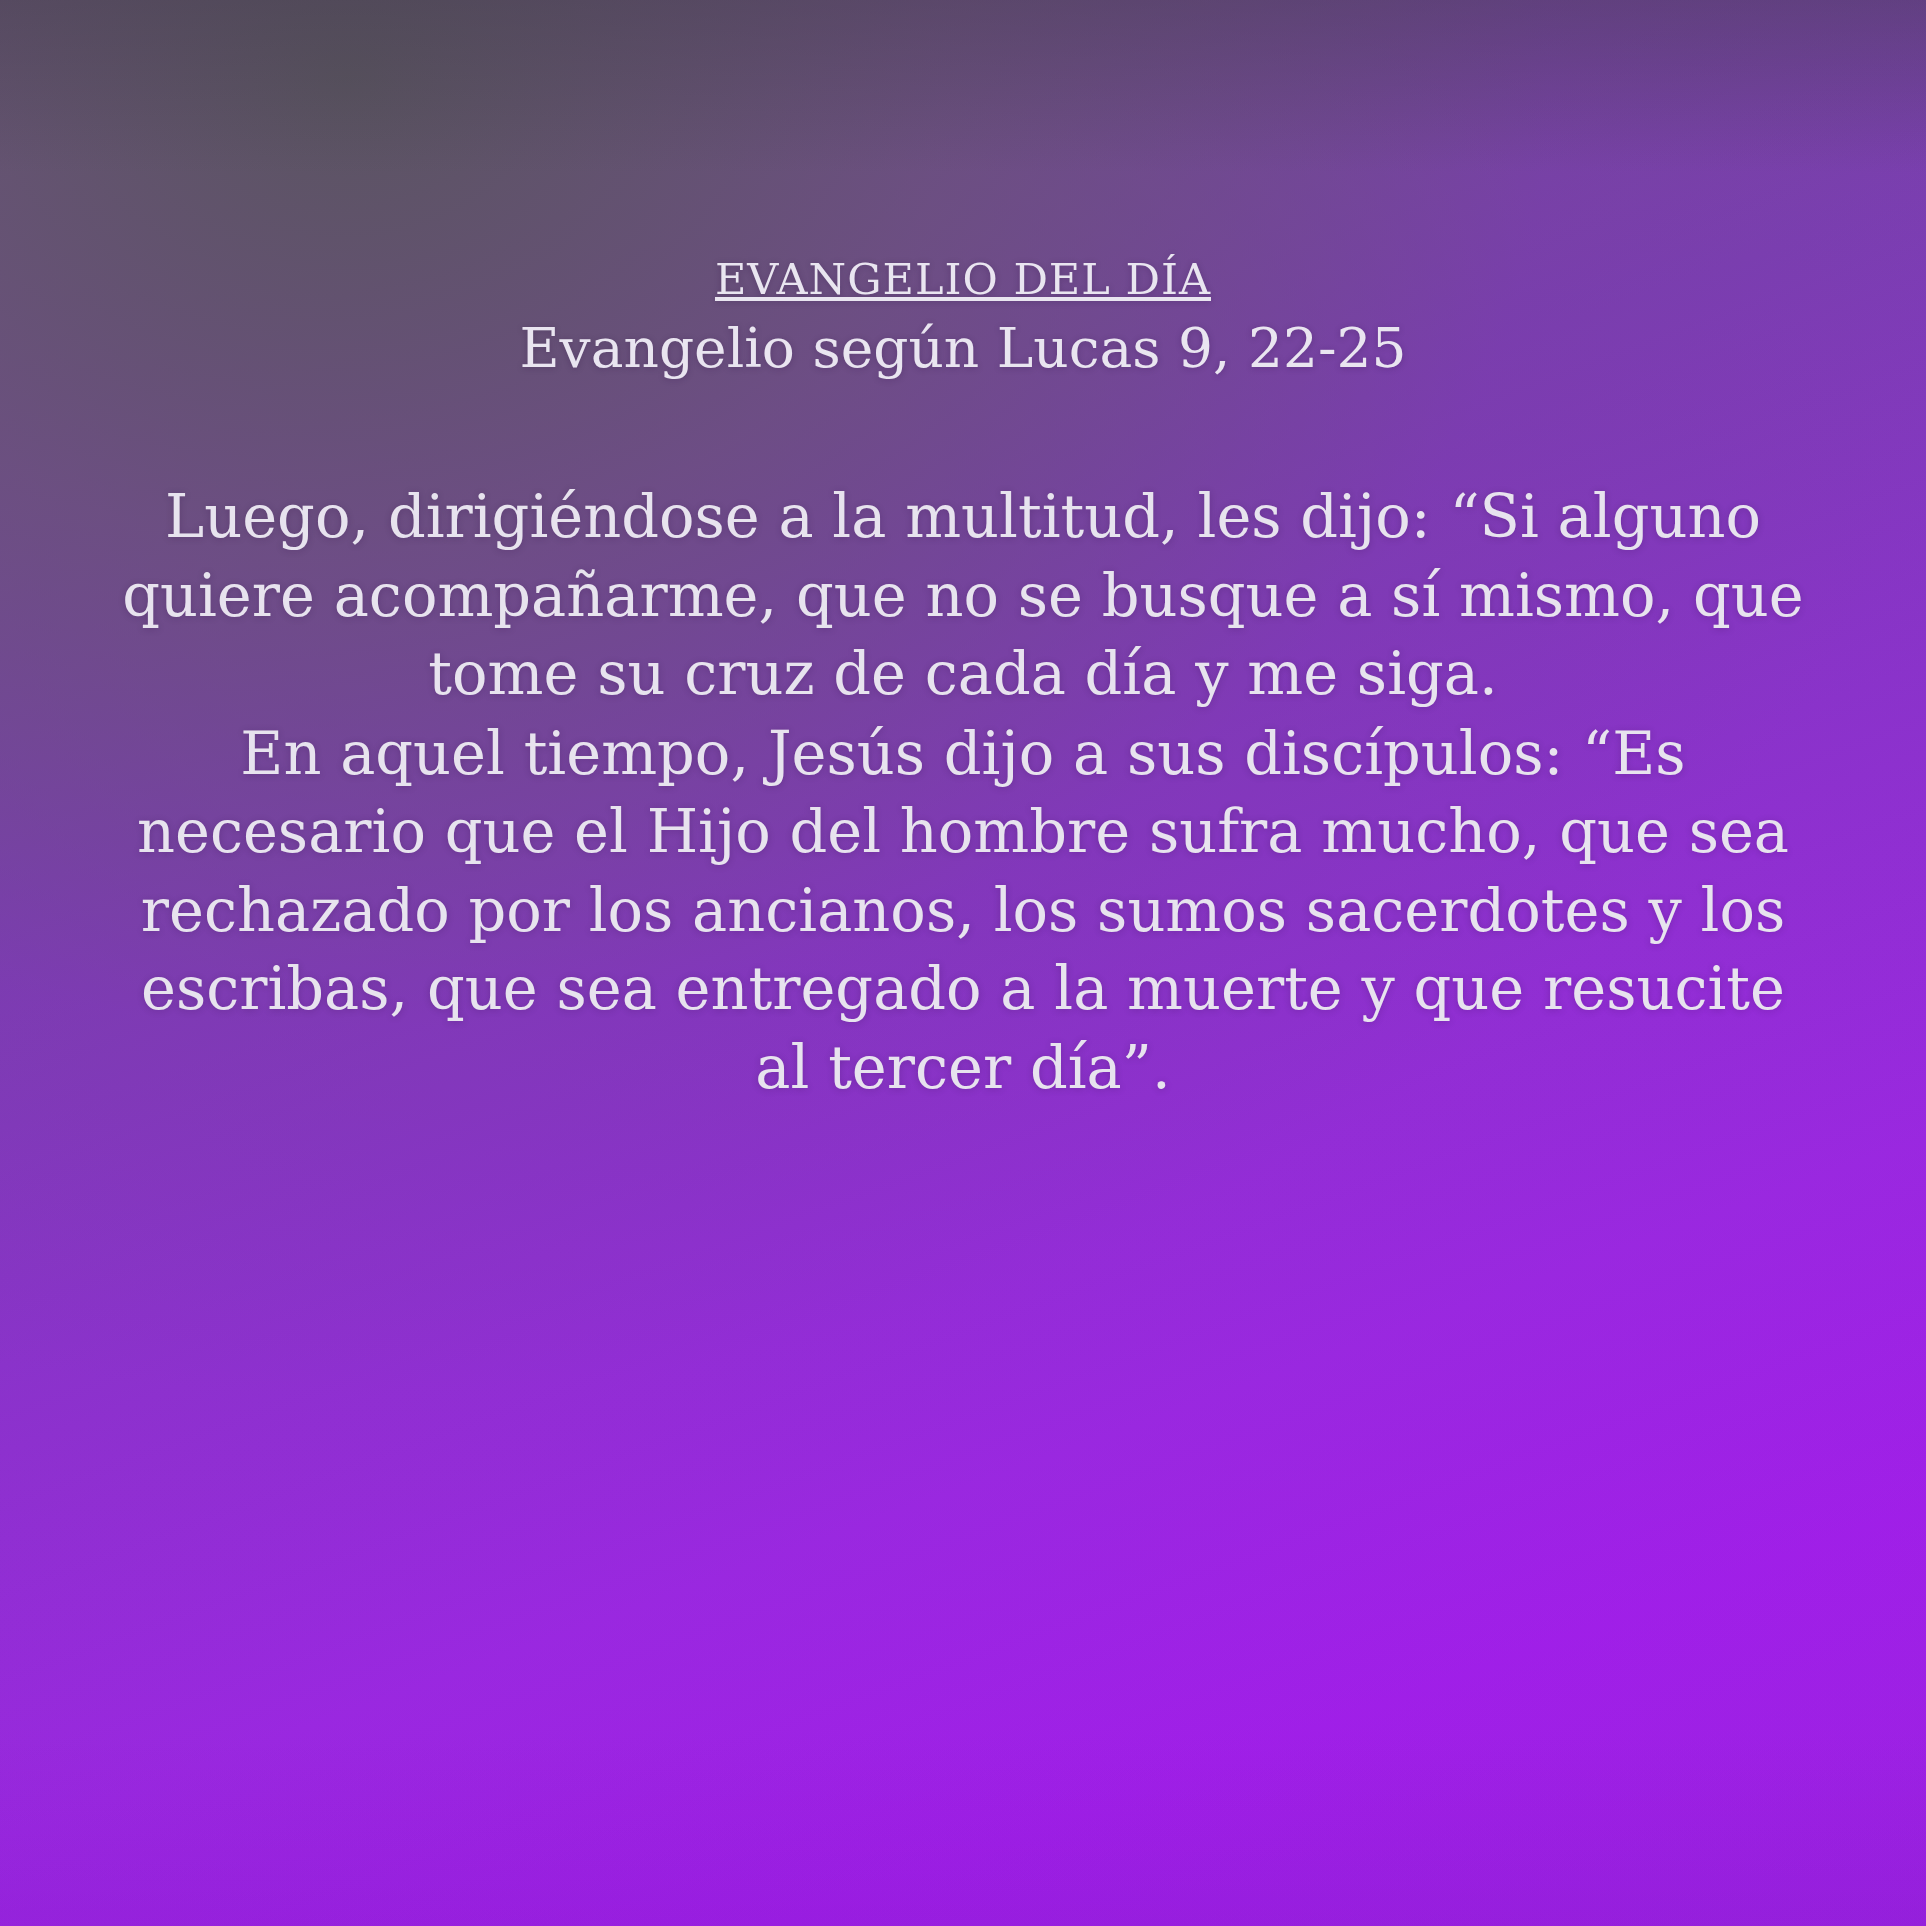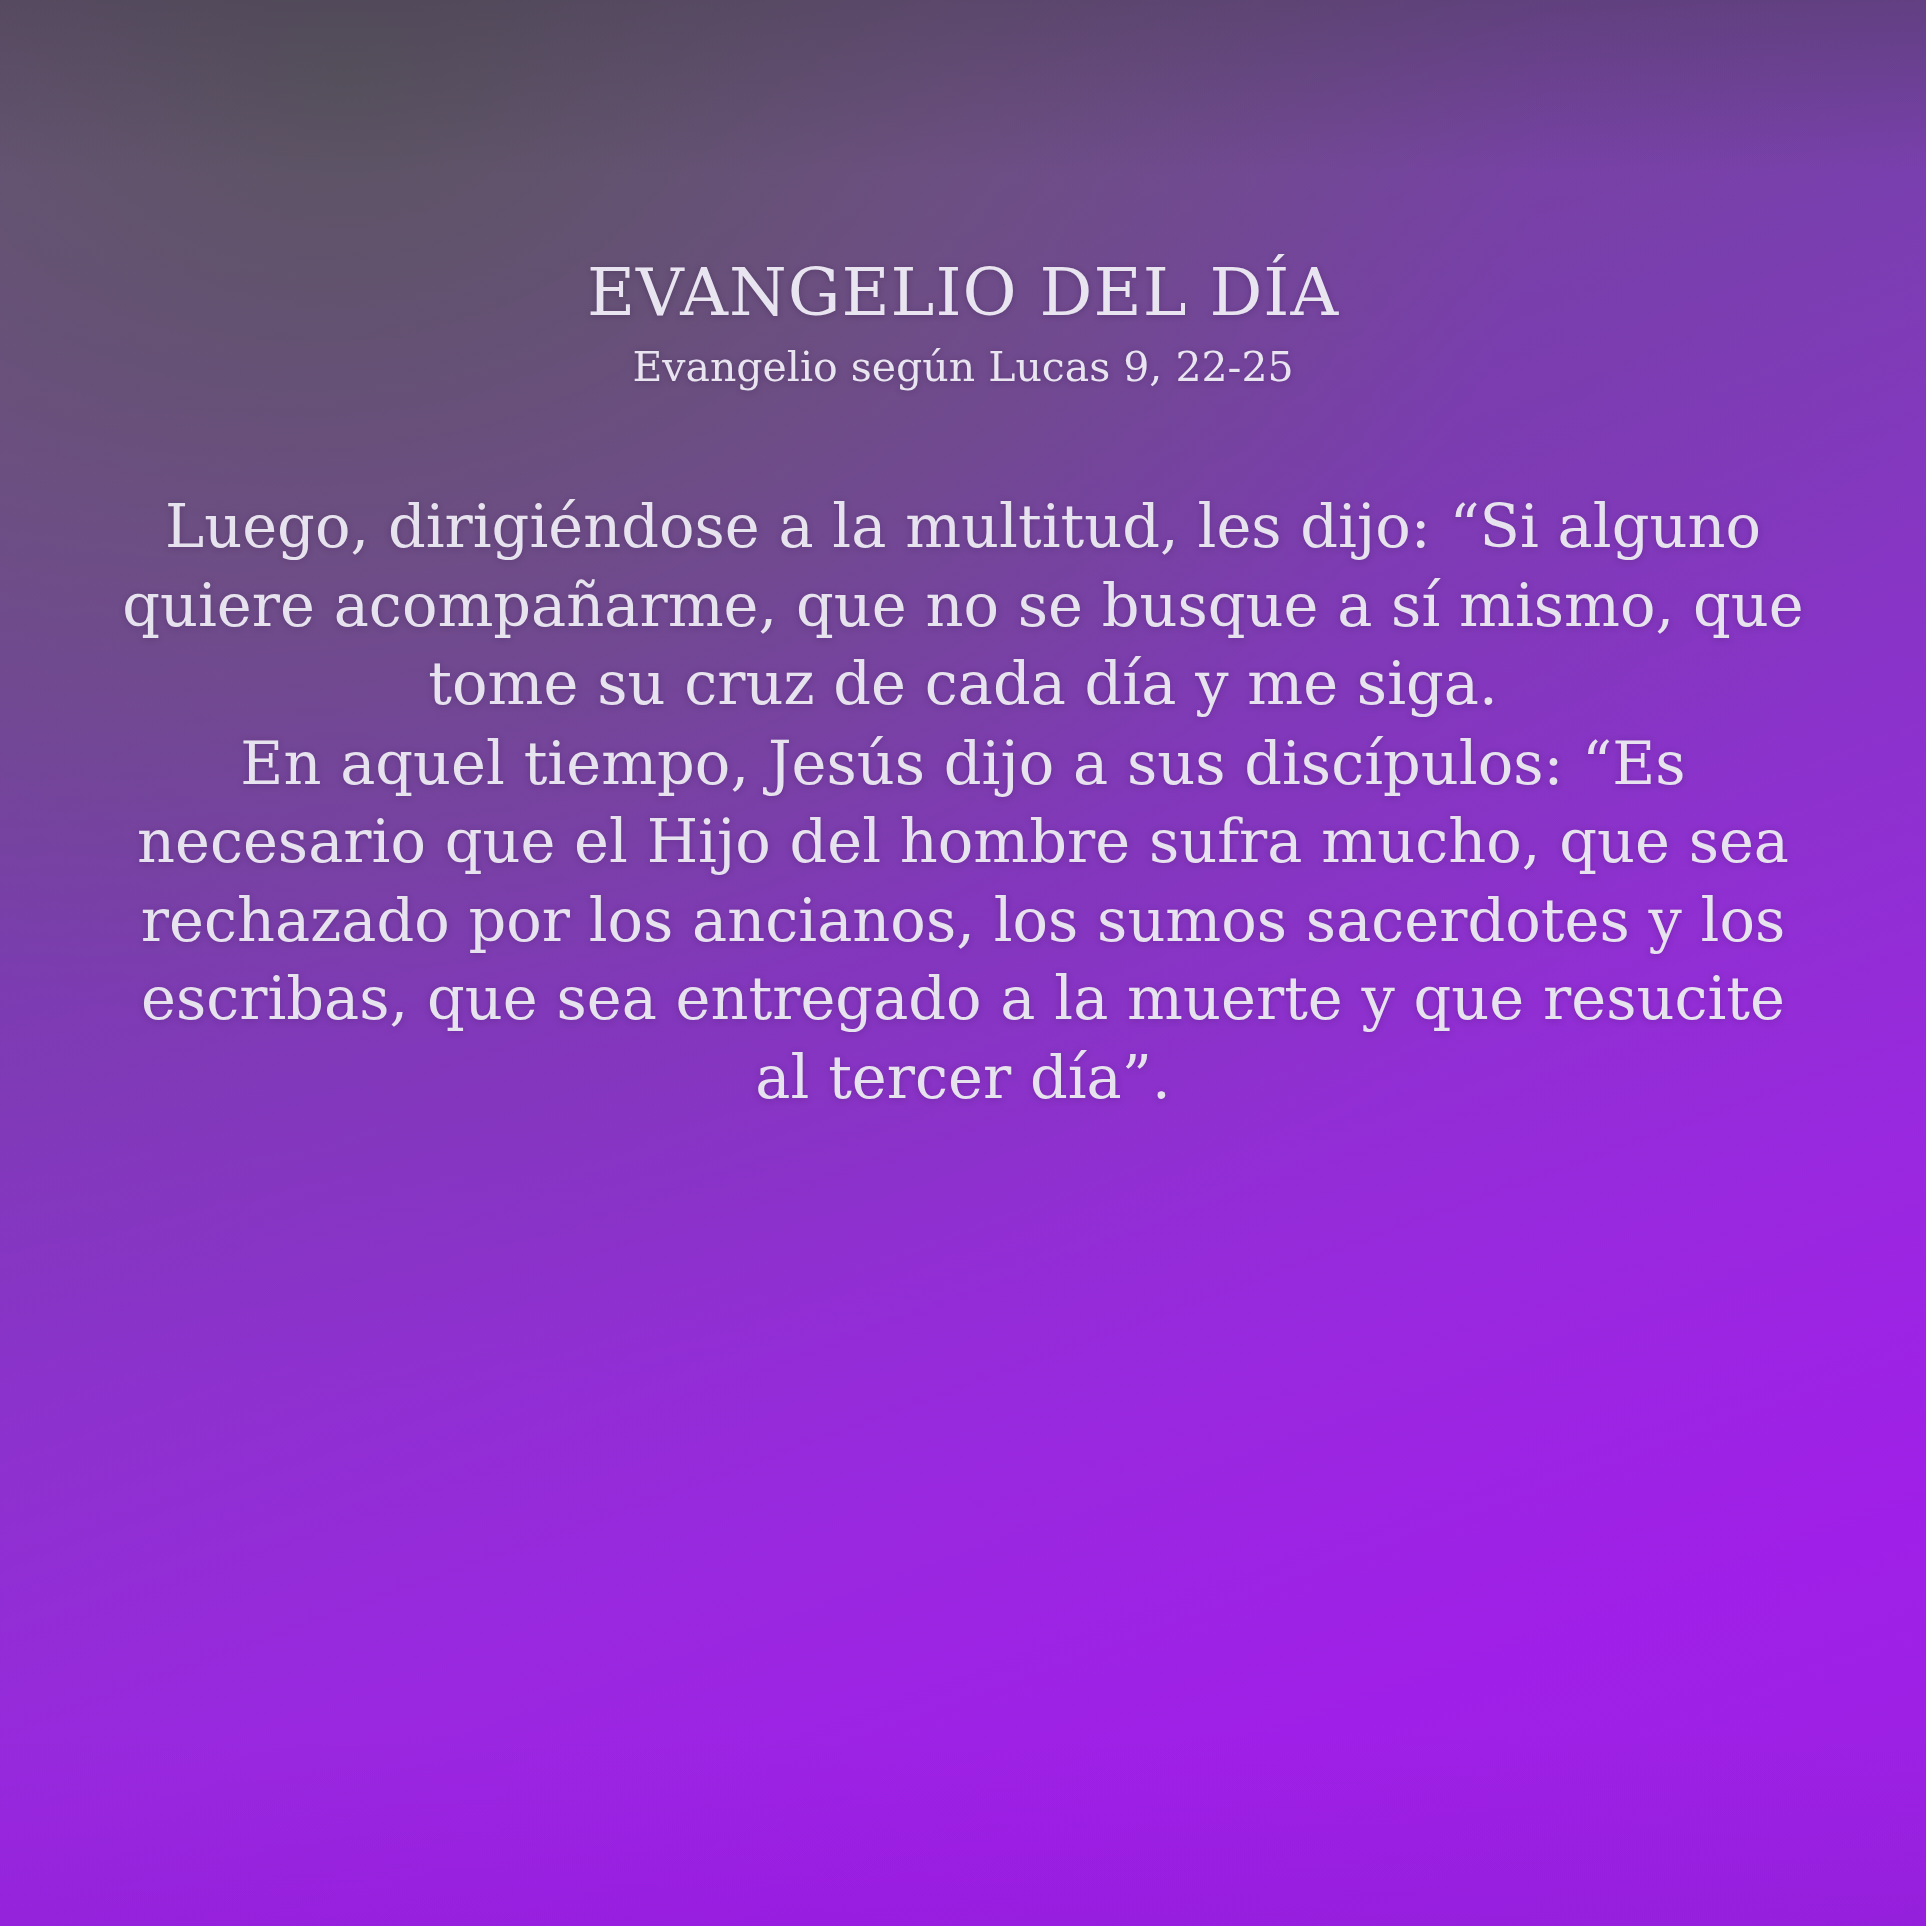--- a/index.html
+++ b/index.html
@@ -47,30 +47,31 @@
     text-align: center;
     color: #e8e4ef;
   }
 
   .heading-block {
     text-align: center;
     margin-bottom: 96px;
   }
 
   .title {
-    font-size: 66px;
+    font-size: 43px;
     line-height: 1.18;
     letter-spacing: 1px;
     font-weight: 400;
     color: #e9e5f0;
     text-shadow: 0 1.3px 6.4px rgba(40, 10, 60, 0.25);
+    text-decoration: underline;
   }
 
   .subtitle {
-    font-size: 41px;
+    font-size: 55px;
     line-height: 1.22;
     margin-top: 10.3px;
     font-weight: 400;
     color: #e9e5f0;
     text-shadow: 0 1.3px 6.4px rgba(40, 10, 60, 0.25);
   }
 
   .body-text {
     font-size: 59px;
     line-height: 1.33;

